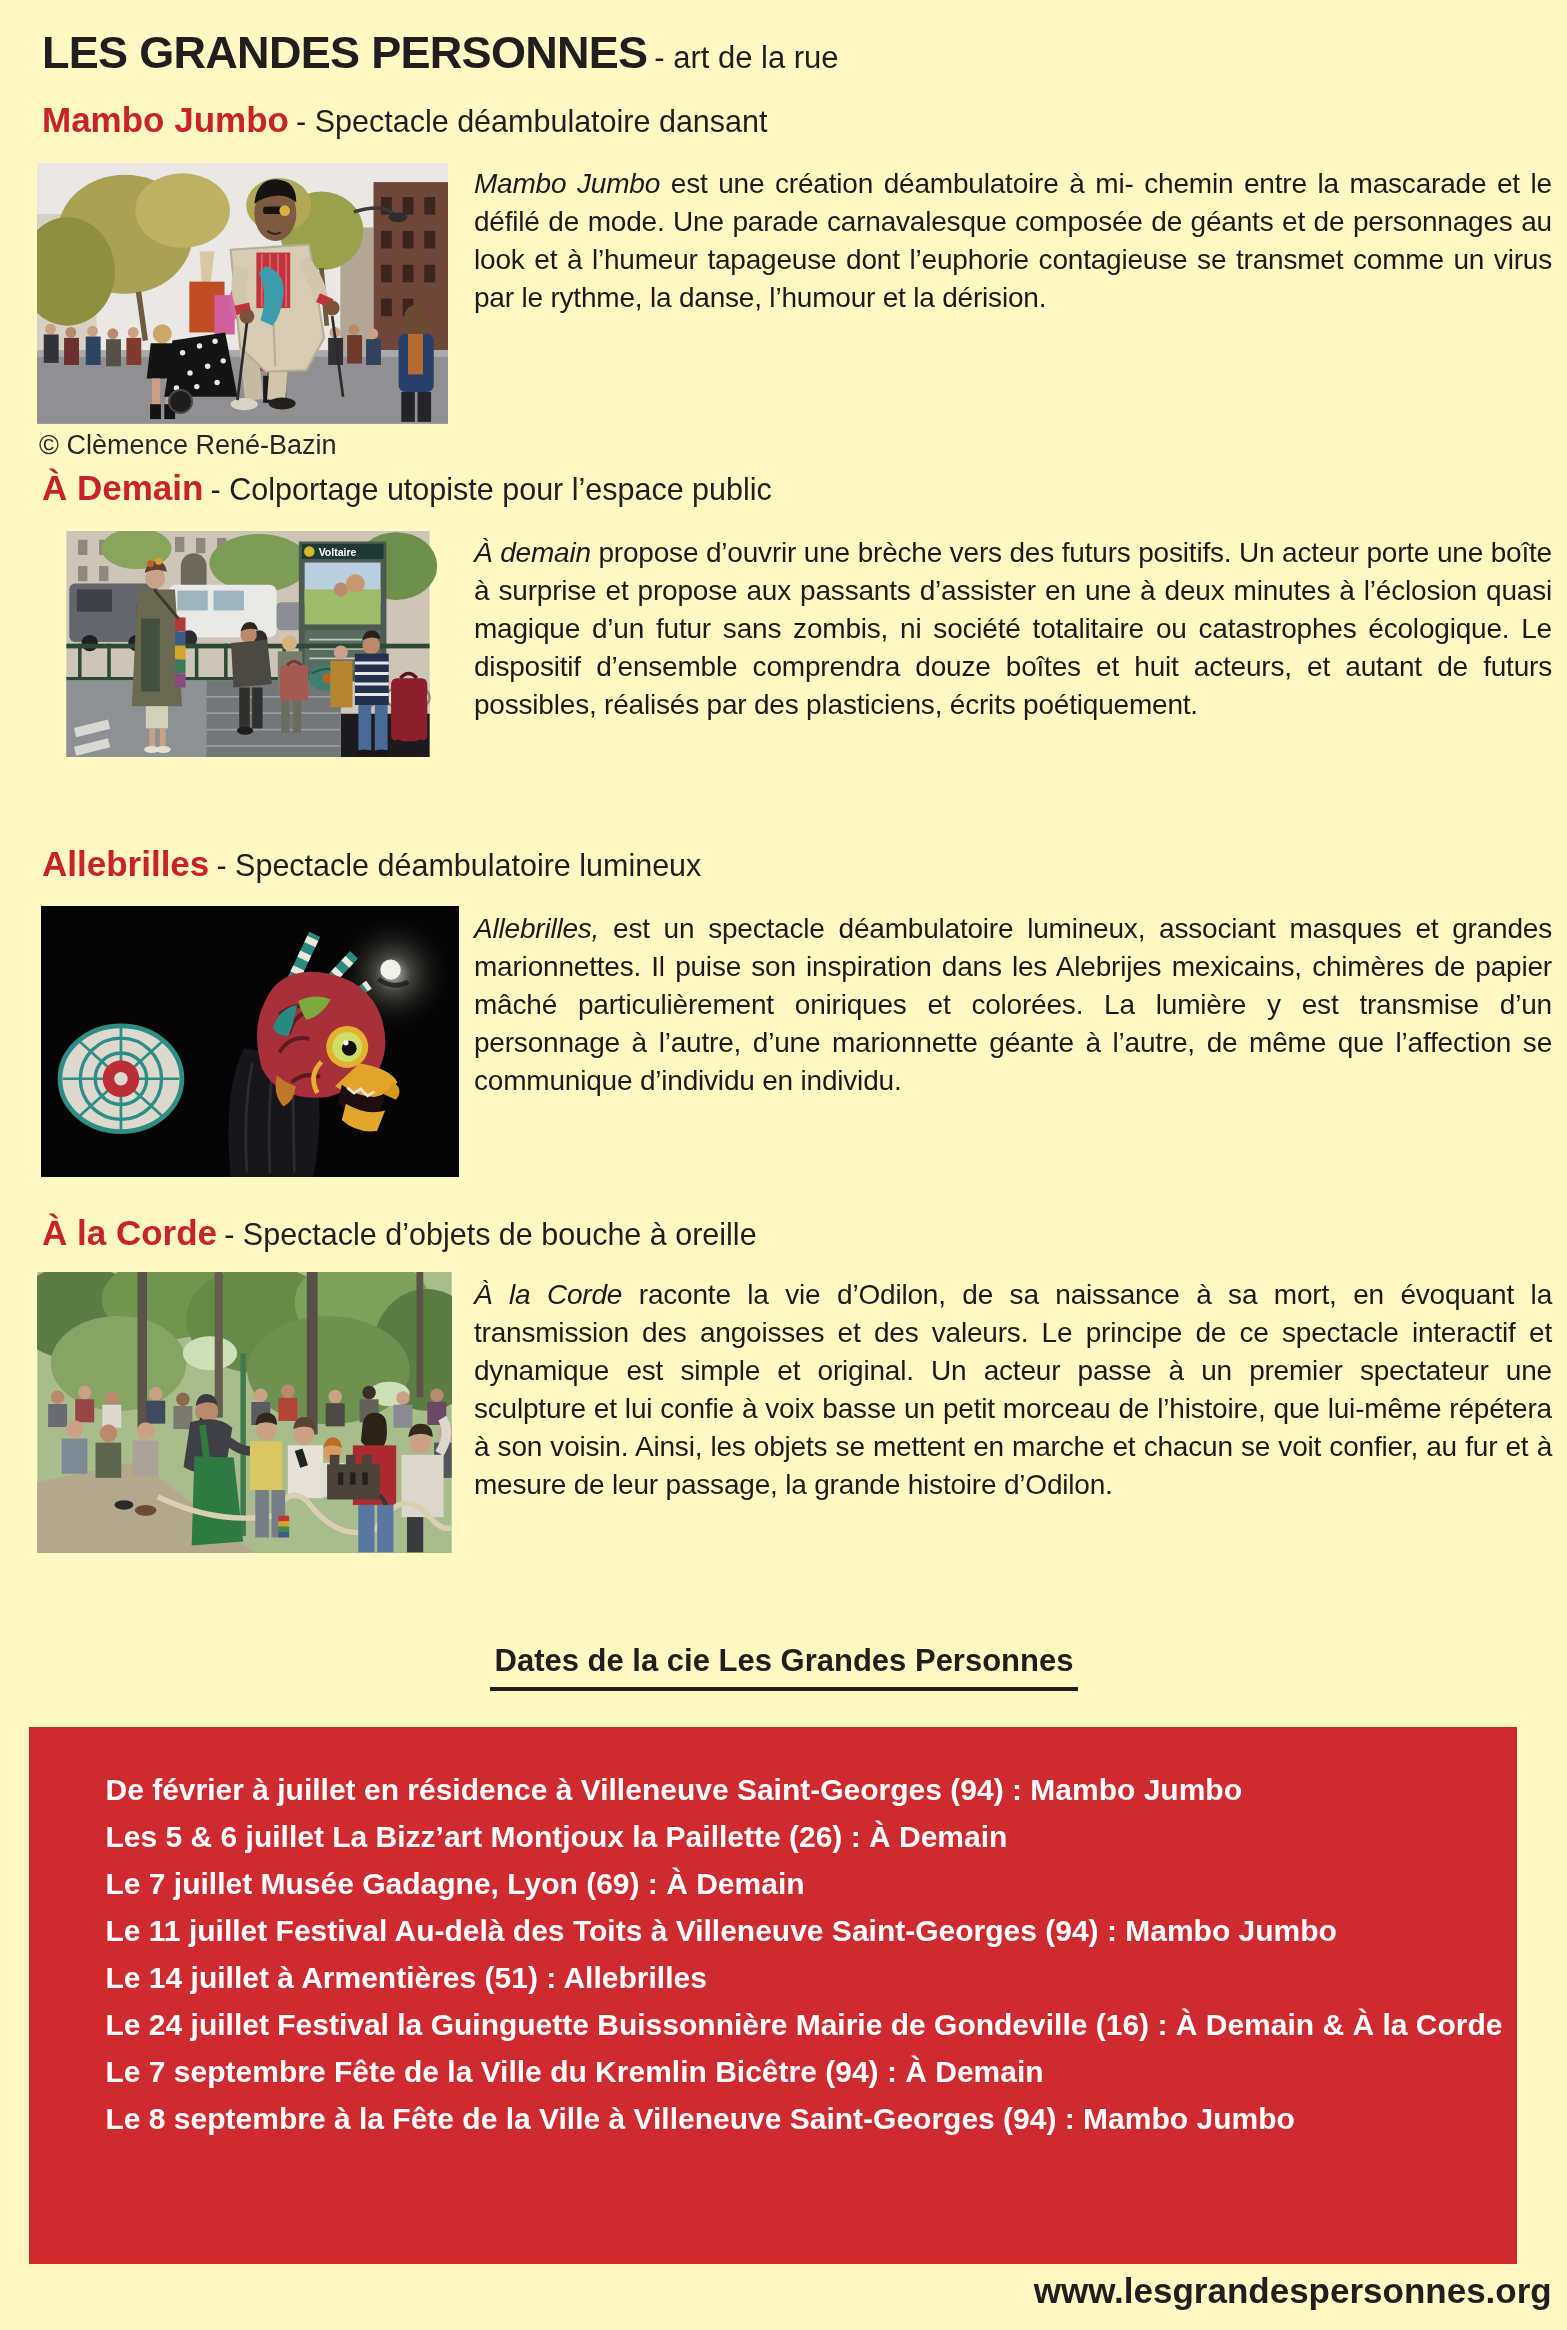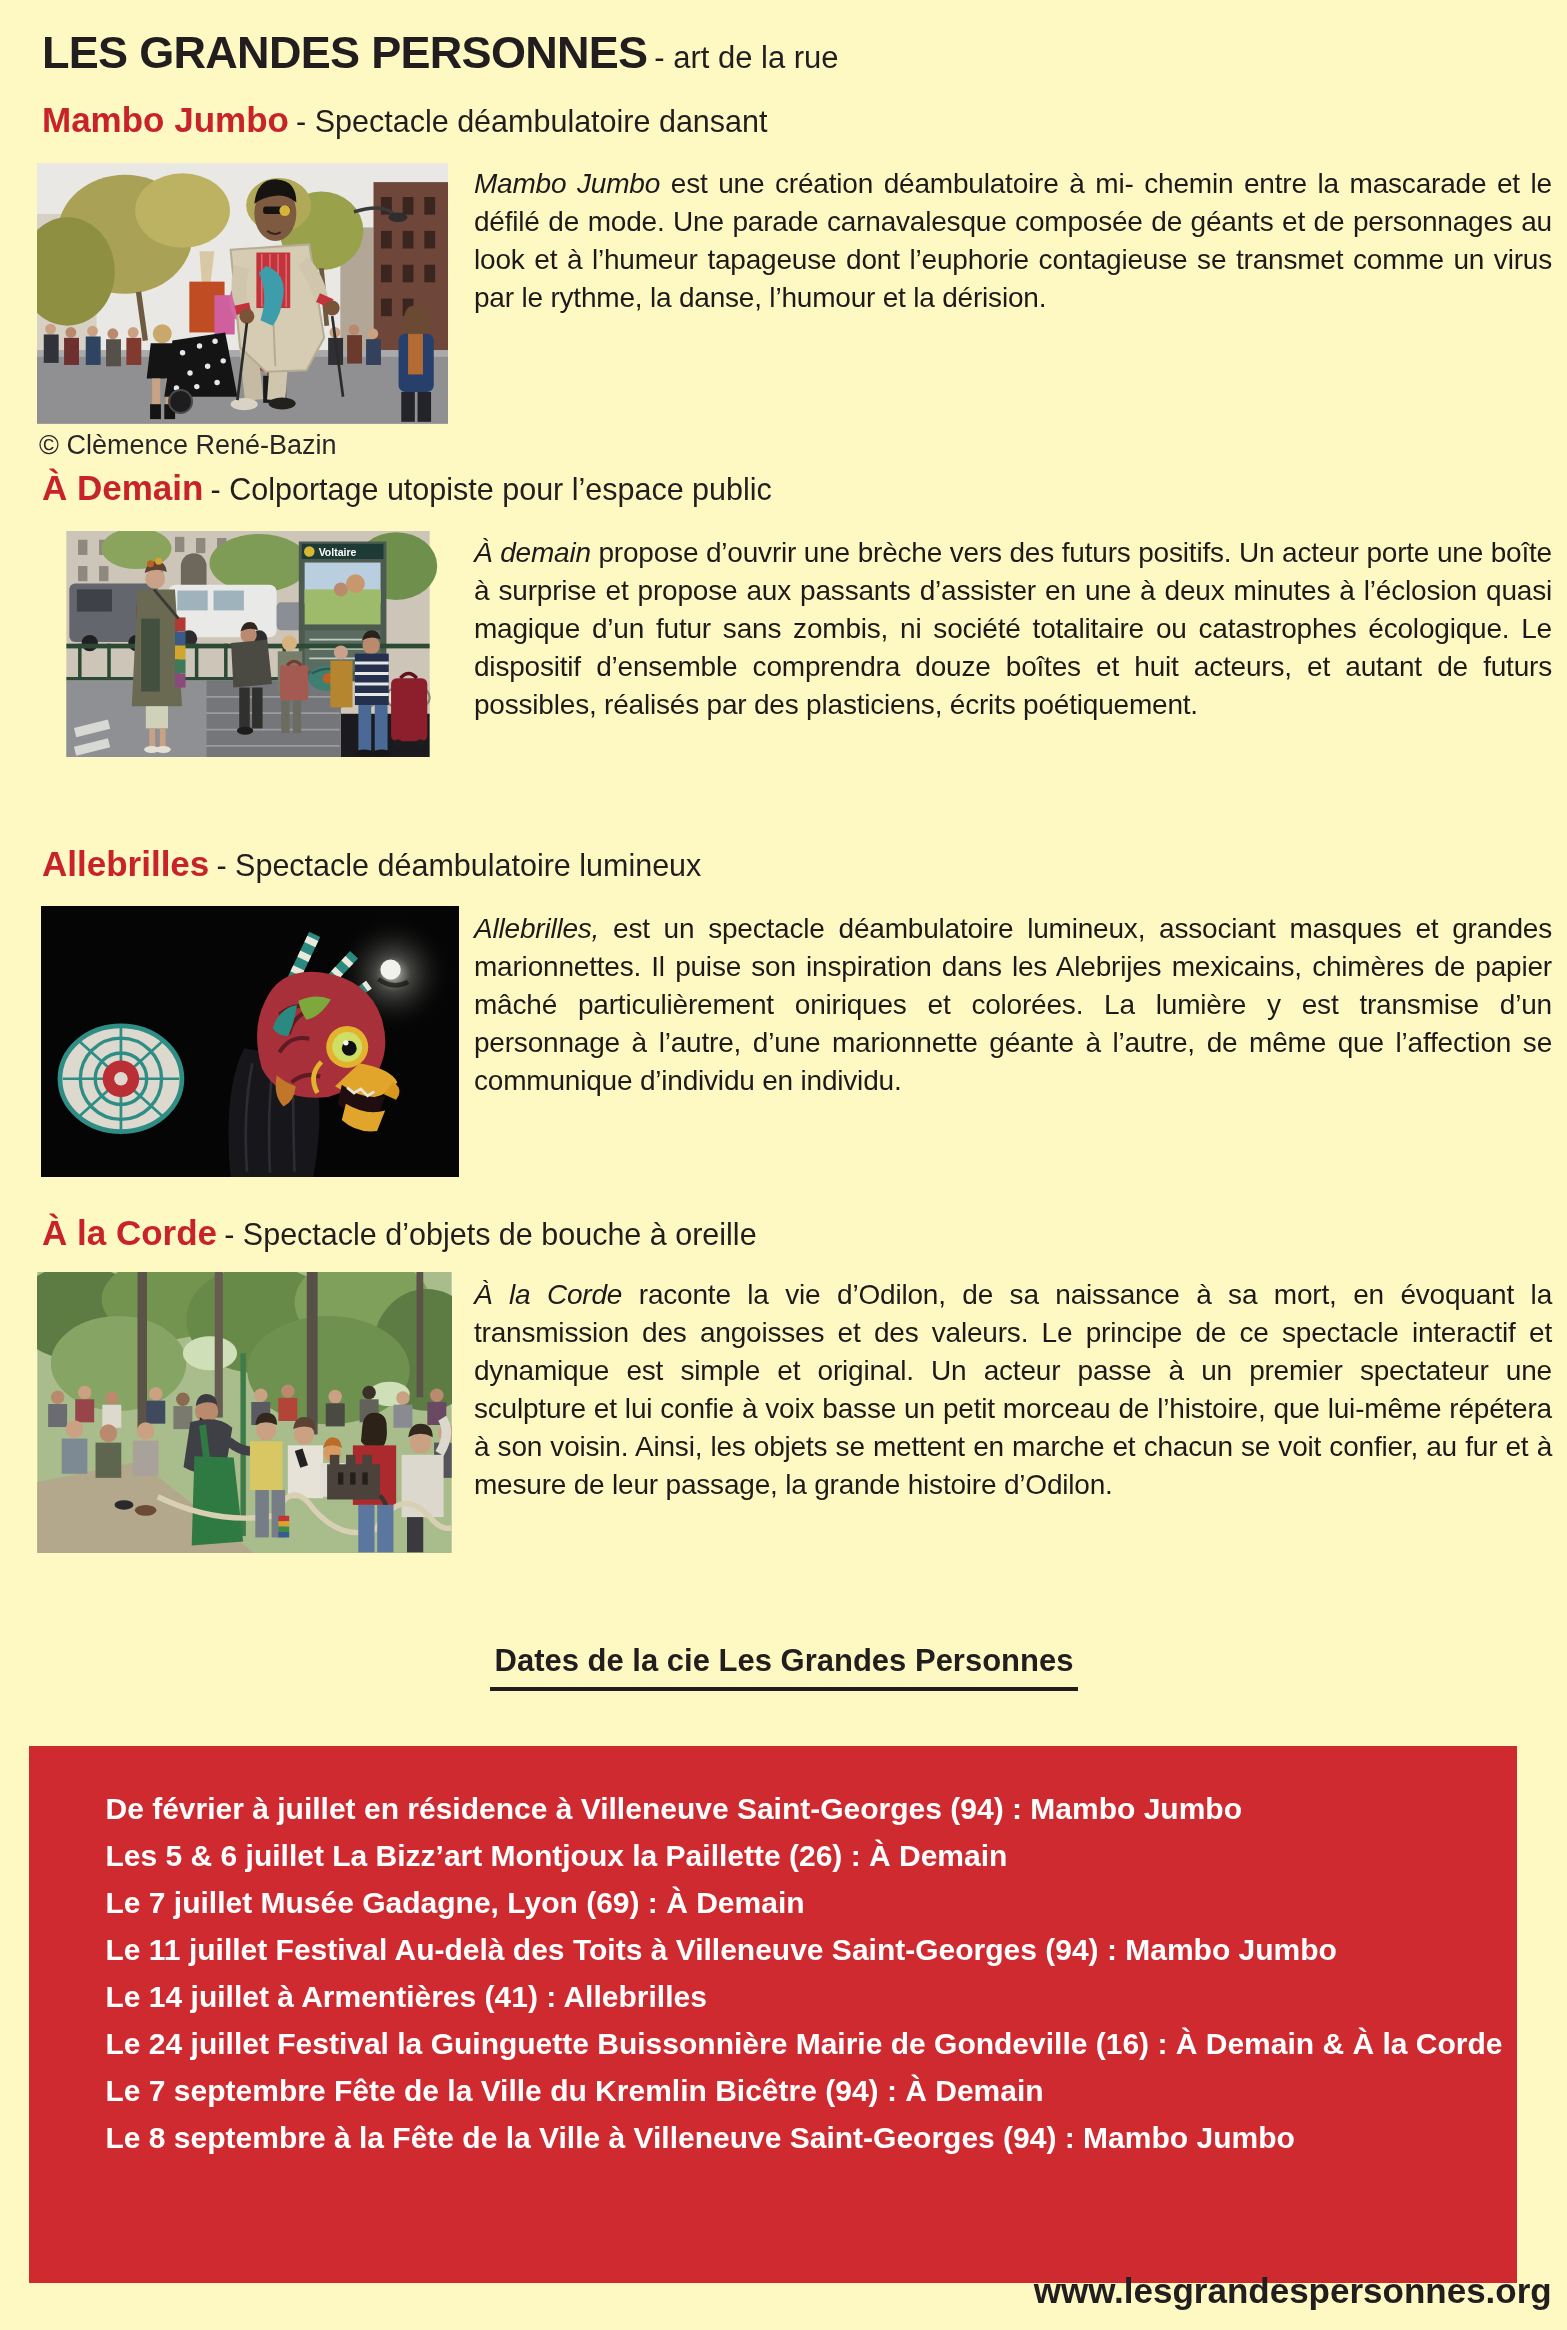--- a/index.html
+++ b/index.html
@@ -21,21 +21,21 @@
         text-align:justify;color:#1e1a1b;letter-spacing:-0.2px;}
   .para em{font-style:italic;}
 
   .caption{position:absolute;left:39px;top:430px;font-size:27px;color:#2a2627;}
 
   .dates-head{position:absolute;top:1643px;left:0;width:100%;text-align:center;}
   .dates-head span{display:inline-block;font-size:31px;font-weight:bold;
                    border-bottom:4.1px solid #221e1f;padding:0 4.1px 8.1px 4.1px;}
 
   .dates-box{position:absolute;left:28.5px;top:1727px;width:1488px;height:537px;
-             background:var(--box_red,#cf2a30);margin-top:19px;}
+             background:var(--box_red,#cf2a30);}
   .dates-list{padding:39px 20.3px 0 77px;}
   .date-line{color:#ffffff;font-weight:bold;font-size:30px;line-height:47px;white-space:nowrap;}
 
   .footer-url{position:absolute;top:2271px;right:16.3px;font-size:35px;color:#221e1f;font-weight:bold;}
 </style>
 </head>
 <body>
 
 <div id="page">
 
@@ -549,21 +549,21 @@
   <div class="dates-head">
     <span>Dates de la cie Les Grandes Personnes</span>
   </div>
 
   <div class="dates-box">
     <div class="dates-list">
       <div class="date-line">De février à juillet en résidence à Villeneuve Saint-Georges (94) : Mambo Jumbo</div>
       <div class="date-line">Les 5 &amp; 6 juillet La Bizz’art Montjoux la Paillette (26) : À Demain</div>
       <div class="date-line">Le 7 juillet Musée Gadagne, Lyon (69) : À Demain</div>
       <div class="date-line">Le 11 juillet Festival Au-delà des Toits à Villeneuve Saint-Georges (94) : Mambo Jumbo</div>
-      <div class="date-line">Le 14 juillet à Armentières (41) : Allebrilles</div>
+      <div class="date-line">Le 14 juillet à Armentières (51) : Allebrilles</div>
       <div class="date-line">Le 24 juillet Festival la Guinguette Buissonnière Mairie de Gondeville (16) : À Demain &amp; À la Corde</div>
       <div class="date-line">Le 7 septembre Fête de la Ville du Kremlin Bicêtre (94) :  À Demain</div>
       <div class="date-line">Le 8 septembre à la Fête de la Ville à Villeneuve Saint-Georges (94) : Mambo Jumbo</div>
     </div>
   </div>
 
   <div class="footer-url">www.lesgrandespersonnes.org</div>
 
 </div>
 

